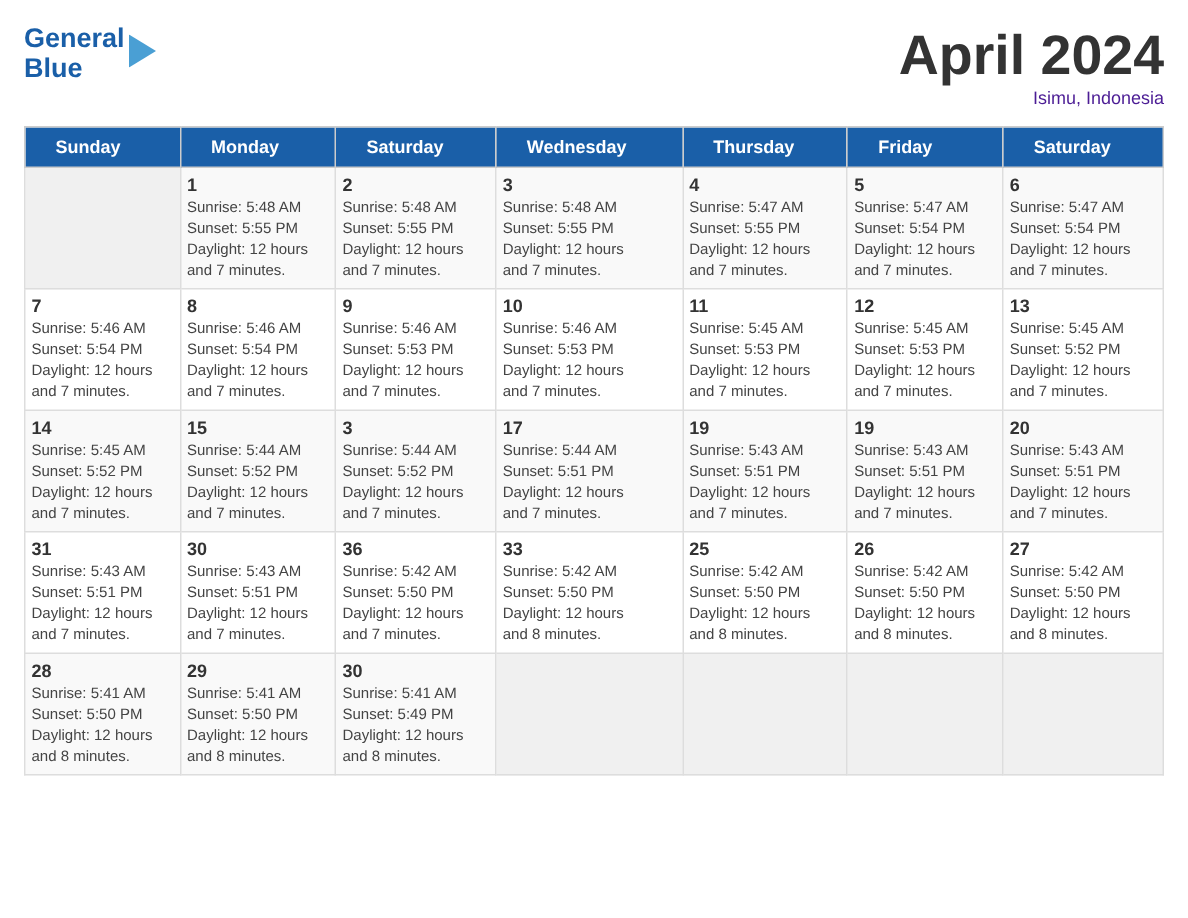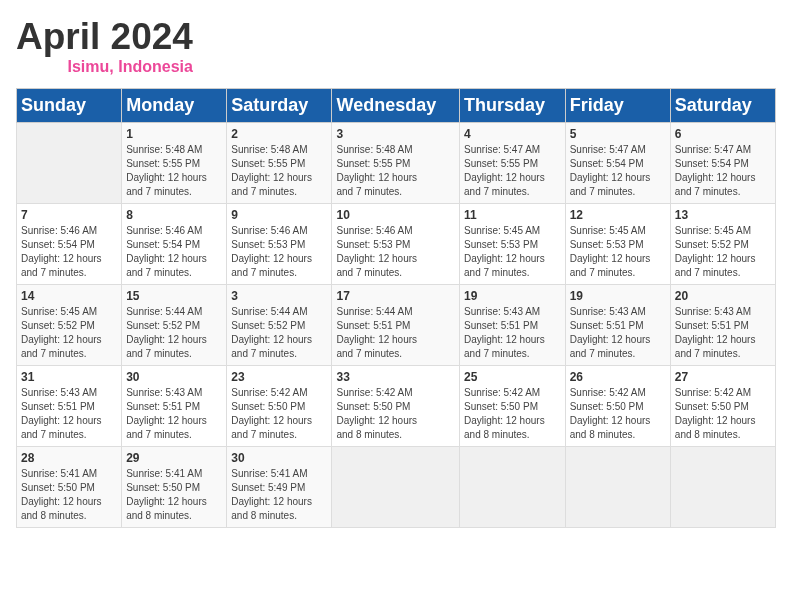--- a/index.html
+++ b/index.html
@@ -23,35 +23,35 @@
     }
     .title-block {
       text-align: right;
     }
     .title-block h1 {
       font-size: 37px;
       font-weight: bold;
       color: #333;
     }
     .title-block h2 {
-      font-size: 16px;
-      font-weight: bold;
-      color: #ec4899;
+      font-size: 12px;
+      font-weight: normal;
+      color: #4c1d95;
     }
     table {
       width: 100%;
       border-collapse: collapse;
       font-size: 11px;
     }
     thead tr th {
       background: #1a5fa8;
       color: #fff;
-      padding: 6px 4px;
+      padding: 6px 20px;
       text-align: left;
-      font-size: 18px;
+      font-size: 12px;
       font-weight: bold;
       border: 1px solid #ccc;
     }
     tbody tr td {
       vertical-align: top;
       padding: 4px 4px;
       border: 1px solid #ddd;
       color: #333;
       min-height: 70px;
     }
@@ -73,20 +73,35 @@
       color: #444;
     }
     .empty-cell {
       background: #f0f0f0 !important;
     }
   </style>
 </head>
 <body>
 
 <div class="header">
+  <div class="logo">
+    <div>
+      <div style="display:flex;align-items:center;">
+        <div>
+          <div style="font-size:18px;font-weight:bold;color:#333;line-height:1.1;"><span style="color:#1a5fa8;">General</span></div>
+          <div style="font-size:18px;font-weight:bold;color:#1a5fa8;line-height:1.1;">Blue</div>
+        </div>
+        <div style="margin-left:3px;margin-top:2px;">
+          <svg width="18" height="22" viewBox="0 0 18 22">
+            <polygon points="0,0 18,11 0,22" fill="#4a9fd4"></polygon>
+          </svg>
+        </div>
+      </div>
+    </div>
+  </div>
   <div class="title-block">
     <h1>April 2024</h1>
     <h2>Isimu, Indonesia</h2>
   </div>
 </div>
 
 <table>
   <thead>
     <tr>
     <th>Sunday</th>
@@ -255,21 +270,21 @@
 and 7 minutes.</div>
         </td>
         <td>
           <span class="day-num">30</span>
           <div class="day-info" style="white-space: pre-line;">Sunrise: 5:43 AM
 Sunset: 5:51 PM
 Daylight: 12 hours
 and 7 minutes.</div>
         </td>
         <td>
-          <span class="day-num">23</span>
+          <span class="day-num">36</span>
           <div class="day-info" style="white-space: pre-line;">Sunrise: 5:42 AM
 Sunset: 5:50 PM
 Daylight: 12 hours
 and 7 minutes.</div>
         </td>
         <td>
           <span class="day-num">33</span>
           <div class="day-info" style="white-space: pre-line;">Sunrise: 5:42 AM
 Sunset: 5:50 PM
 Daylight: 12 hours

